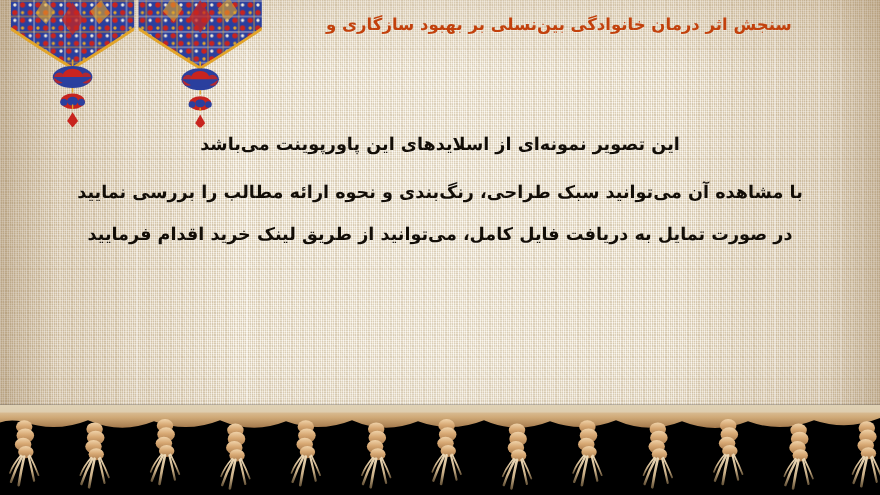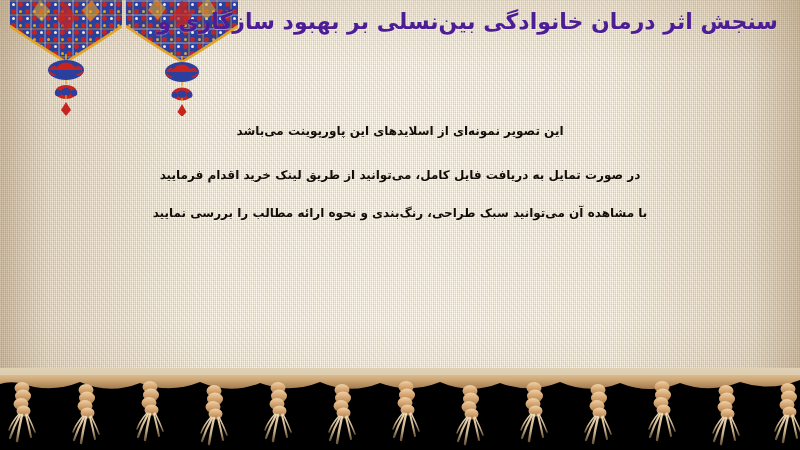--- a/index.html
+++ b/index.html
@@ -84,41 +84,41 @@
   
   .title-block {
     position: absolute;
     top: 6px;
     right: 22px;
     width: 540px;
     text-align: center;
     direction: rtl;
   }
   .title-line {
-    color: #4c1d95;
-    font-size: 22px;
+    color: #c2410c;
+    font-size: 15px;
     font-weight: 700;
     line-height: 32px;
     letter-spacing: 0px;
     text-shadow: 0 1px 0 rgba(255,255,255,0.25);
     white-space: nowrap;
   }
 
   
   .body-block {
     position: absolute;
     top: 112px;
     right: 14px;
     left: 14px;
     text-align: center;
     direction: rtl;
   }
   .body-line {
     color: #120d07;
-    font-size: 12px;
+    font-size: 16px;
     font-weight: 700;
     line-height: 38px;
     text-shadow: 0 1px 0 rgba(255,255,255,0.22);
     white-space: nowrap;
   }
   .body-line.first { margin-bottom: 6px; }
 
   
   .bottom-band {
     position: absolute;
@@ -247,22 +247,22 @@
       </g>
     </svg>
   </div>
 
   <div class="title-block">
     <div class="title-line">سنجش اثر درمان خانوادگی بین‌نسلی بر بهبود سازگاری و</div>
   </div>
 
   <div class="body-block">
     <div class="body-line first">این تصویر نمونه‌ای از اسلایدهای این پاورپوینت می‌باشد</div>
+    <div class="body-line">با مشاهده آن می‌توانید سبک طراحی، رنگ‌بندی و نحوه ارائه مطالب را بررسی نمایید</div>
     <div class="body-line">در صورت تمایل به دریافت فایل کامل، می‌توانید از طریق لینک خرید اقدام فرمایید</div>
-    <div class="body-line">با مشاهده آن می‌توانید سبک طراحی، رنگ‌بندی و نحوه ارائه مطالب را بررسی نمایید</div>
   </div>
 
   <div class="bottom-band">
     <div class="fringe-row">
       <svg width="800" height="82" viewBox="0 0 800 82" aria-hidden="true" style="display:block">
         <defs>
           <linearGradient id="cordg" x1="0" y1="0" x2="0" y2="1">
             <stop offset="0%" stop-color="#f0d3aa"></stop>
             <stop offset="45%" stop-color="#d7a873"></stop>
             <stop offset="100%" stop-color="#a97b4d"></stop>

